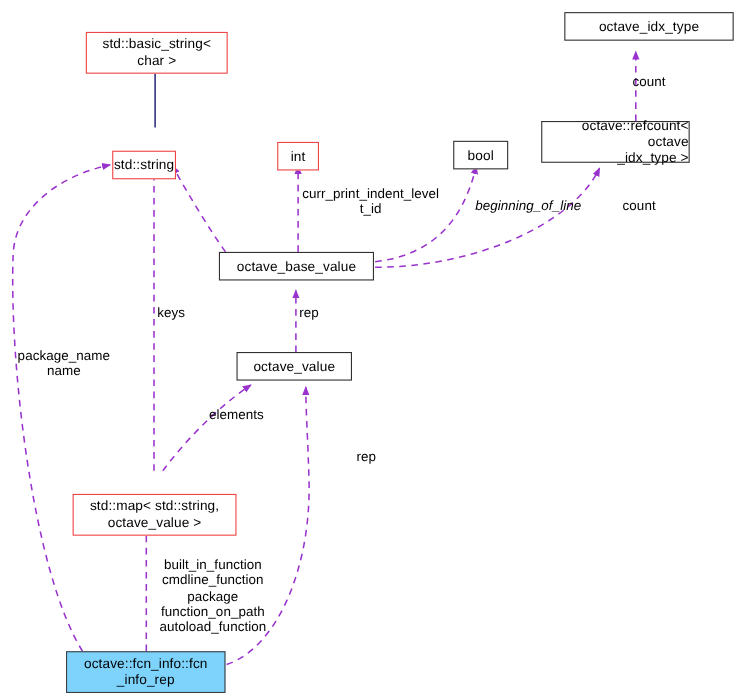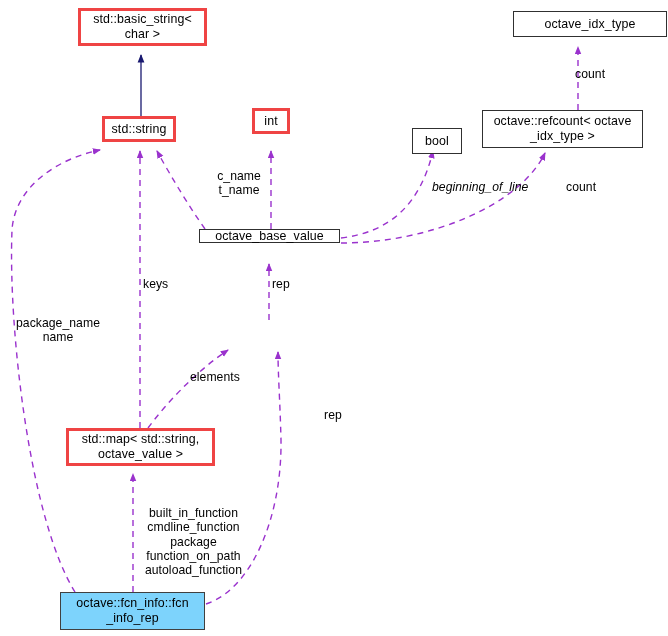--- a/index.html
+++ b/index.html
@@ -33,22 +33,23 @@
     text-align: center;
     font-size: 12.4px;
     line-height: 1.18;
     color: #000000;
     background: #ffffff;
     white-space: pre-line;
     letter-spacing: 0.1px;
   }
   
   .node-light {
-    border: 3px solid #ef4444;
+    border: 1px solid #ef4444;
     box-shadow: 0 0 0 1px #ffffff inset;
+    margin-top: 21px;
   }
   
   .node-solid {
     border: 1.6px solid #303030;
   }
   
   .node-focus {
     border: 1.6px solid #404040;
     background: #7dd3fc;
   }
@@ -125,43 +126,44 @@
     <g>
       <path d="M206,604 C250,590 282,520 281,440 C280,400 278,375 278,352" stroke="#9a32cd" stroke-width="1.4" fill="none" stroke-dasharray="6,5" marker-end="url(#arrow-usage)"></path>
     </g>
   </svg>
 
   <div class="uml-node node-light" style="left:78px; top:8px; width:129px; height:38px;">std::basic_string&lt;
 char &gt;</div>
 
   <div class="uml-node node-solid" style="left:513px; top:11px; width:154px; height:26px;">octave_idx_type</div>
 
-  <div class="uml-node node-light" style="left:102px; top:116px; width:74px; height:26px;text-align:right;">std::string</div>
+  <div class="uml-node node-light" style="left:102px; top:116px; width:58px; height:26px;text-align:right;">std::string</div>
 
   <div class="uml-node node-light" style="left:252px; top:108px; width:38px; height:26px;">int</div>
 
   <div class="uml-node node-solid" style="left:412px; top:128px; width:50px; height:26px;">bool</div>
 
-  <div class="uml-node node-solid" style="left:482px; top:110px; width:161px; height:38px;">octave::refcount&lt; octave
+  <div class="uml-node node-solid" style="left:492px; top:110px; width:135px; height:38px;text-align:right;">octave::refcount&lt; octave
 _idx_type &gt;</div>
 
-  <div class="uml-node node-solid" style="left:199px; top:229px; width:141px; height:14px;">octave_base_value</div>
+  <div class="uml-node node-solid" style="left:199px; top:229px; width:141px; height:26px;">octave_base_value</div>
 
+  <div class="uml-node node-solid" style="left:215px; top:320px; width:105px; height:26px;">octave_value</div>
 
   <div class="uml-node node-light" style="left:66px; top:428px; width:149px; height:38px;">std::map&lt; std::string,
 octave_value &gt;</div>
 
   <div class="uml-node node-focus" style="left:60px; top:592px; width:145px; height:38px;">octave::fcn_info::fcn
 _info_rep</div>
 
   <div class="edge-label lbl-left" style="left:575px; top:67px;">count</div>
 
-  <div class="edge-label lbl-center" style="left:208px; top:169px; width:62px;">c_name
-t_name</div>
 
+  <div class="edge-label lbl-center" style="left:271px; top:169px; width:132px;">curr_print_indent_level
+t_id</div>
 
   <div class="edge-label lbl-left" style="left:432px; top:180px;font-style:italic;">beginning_of_line</div>
 
   <div class="edge-label lbl-left" style="left:566px; top:180px;">count</div>
 
   <div class="edge-label lbl-center" style="left:8px; top:316px; width:100px;">package_name
 name</div>
 
   <div class="edge-label lbl-left" style="left:143px; top:277px;">keys</div>
 

